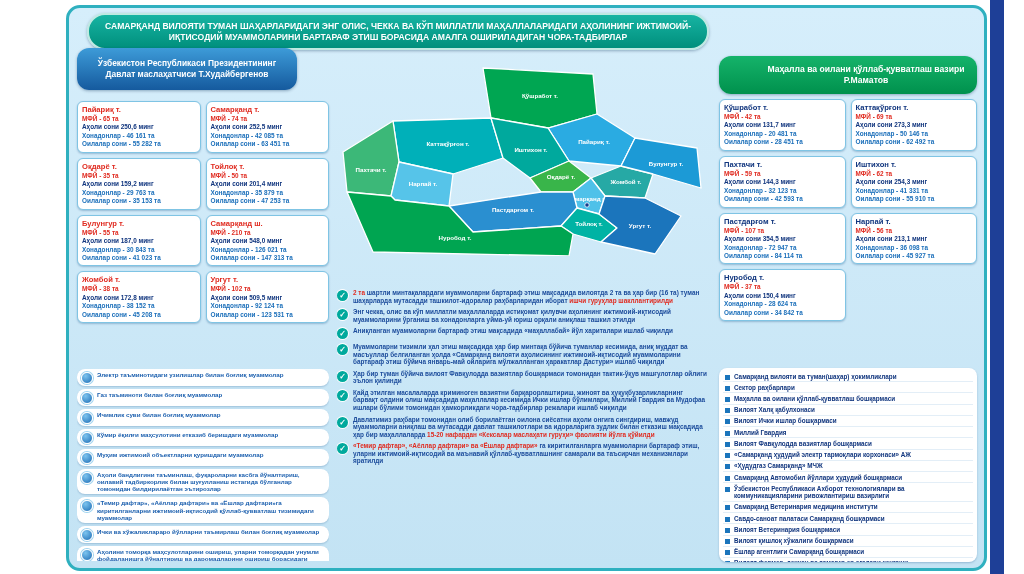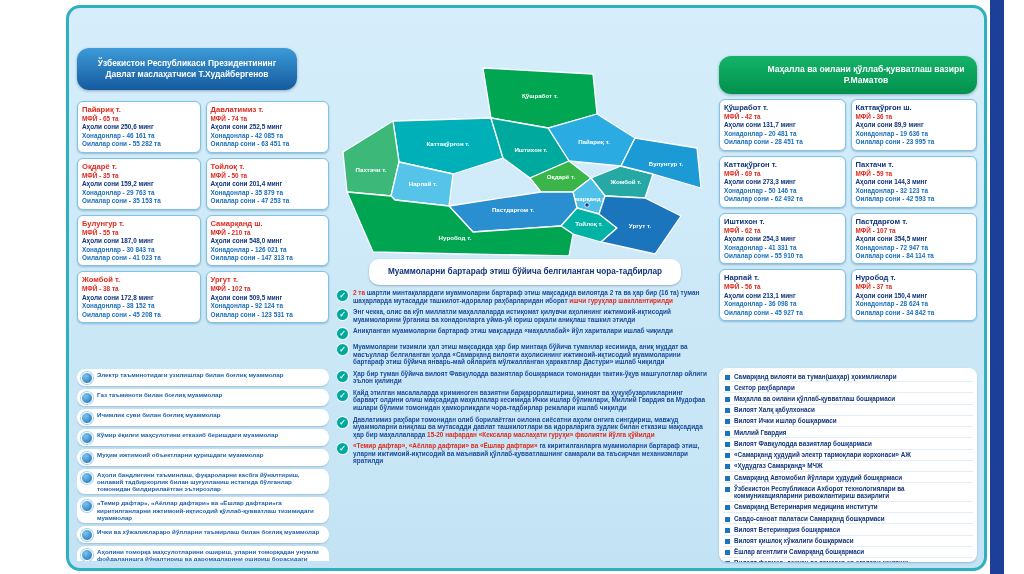--- a/index.html
+++ b/index.html
@@ -93,34 +93,35 @@
   .org{display:flex;gap:4px;align-items:flex-start;padding:1.5px 2px;border-bottom:1px solid #e3eef7;}
   .org-bullet{min-width:5px;width:5px;height:5px;background:#1b75bc;margin-top:2px;}
   .org-text{font-size:6.3px;line-height:1.15;color:#10357e;font-weight:bold;}
 </style>
 </head>
 <body>
 
 <div class="slide">
   <div class="panel">
 
+    <div class="hdr banner">САМАРҚАНД ВИЛОЯТИ ТУМАН ШАҲАРЛАРИДАГИ ЭНГ ОЛИС, ЧЕККА ВА КЎП МИЛЛАТЛИ МАҲАЛЛАЛАРИДАГИ АҲОЛИНИНГ ИЖТИМОИЙ-ИҚТИСОДИЙ МУАММОЛАРИНИ БАРТАРАФ ЭТИШ БОРАСИДА АМАЛГА ОШИРИЛАДИГАН ЧОРА-ТАДБИРЛАР</div>
 
     <div class="hdr left-hdr">Ўзбекистон Республикаси Президентининг Давлат маслаҳатчиси Т.Худайбергенов</div>
     <div class="hdr right-hdr">Маҳалла ва оилани қўллаб-қувватлаш вазири Р.Маматов</div>
 
     <div class="cards left-cards" id="left-cards">
         <div class="card">
           <div class="c-title red">Пайариқ т.</div>
           <div class="c-line red">МФЙ - 65 та</div>
           <div class="c-line navy">Аҳоли сони 250,6 минг</div>
           <div class="c-line blue">Хонадонлар - 46 161 та</div>
           <div class="c-line blue">Оилалар сони - 55 282 та</div>
         </div>
         <div class="card">
-          <div class="c-title red">Давлатимиз т.</div>
+          <div class="c-title red">Самарқанд т.</div>
           <div class="c-line red">МФЙ - 74 та</div>
           <div class="c-line navy">Аҳоли сони 252,5 минг</div>
           <div class="c-line blue">Хонадонлар - 42 085 та</div>
           <div class="c-line blue">Оилалар сони - 63 451 та</div>
         </div>
         <div class="card">
           <div class="c-title red">Оқдарё т.</div>
           <div class="c-line red">МФЙ - 35 та</div>
           <div class="c-line navy">Аҳоли сони 159,2 минг</div>
           <div class="c-line blue">Хонадонлар - 29 763 та</div>
@@ -162,27 +163,20 @@
           <div class="c-line blue">Оилалар сони - 123 531 та</div>
         </div>
       </div>
     <div class="cards right-cards" id="right-cards">
         <div class="card">
           <div class="c-title navy">Қўшработ т.</div>
           <div class="c-line red">МФЙ - 42 та</div>
           <div class="c-line navy">Аҳоли сони 131,7 минг</div>
           <div class="c-line blue">Хонадонлар - 20 481 та</div>
           <div class="c-line blue">Оилалар сони - 28 451 та</div>
-        </div>
-        <div class="card">
-          <div class="c-title navy">Каттақўрғон ш.</div>
-          <div class="c-line red">МФЙ - 36 та</div>
-          <div class="c-line navy">Аҳоли сони 89,9 минг</div>
-          <div class="c-line blue">Хонадонлар - 19 636 та</div>
-          <div class="c-line blue">Оилалар сони - 23 995 та</div>
         </div>
         <div class="card">
           <div class="c-title navy">Каттақўрғон т.</div>
           <div class="c-line red">МФЙ - 69 та</div>
           <div class="c-line navy">Аҳоли сони 273,3 минг</div>
           <div class="c-line blue">Хонадонлар - 50 146 та</div>
           <div class="c-line blue">Оилалар сони - 62 492 та</div>
         </div>
         <div class="card">
           <div class="c-title navy">Пахтачи т.</div>
@@ -285,21 +279,20 @@
         <div class="problem">
           <span class="p-icon"></span>
           <span class="p-text">Ички ва хўжаликлараро йўлларни таъмирлаш билан боғлиқ муаммолар</span>
         </div>
         <div class="problem">
           <span class="p-icon"></span>
           <span class="p-text">Аҳолини томорқа маҳсулотларини ошириш, уларни томорқадан унумли фойдаланишга йўналтириш ва даромадларини ошириш борасидаги муаммолар</span>
         </div>
       </div>
 
-    <div class="measures-hdr">Муаммоларни бартараф этиш бўйича белгиланган чора-тадбирлар</div>
     <div class="measures-list" id="measures-list">
         <div class="measure">
           <span class="check">✓</span>
           <span class="m-text"><b class="m-lead">2 та </b>шартли минтақалардаги муаммоларни бартараф этиш мақсадида вилоятда 2 та ва ҳар бир (16 та) туман шаҳарларда мутасадди ташкилот-идоралар раҳбарларидан иборат <b class="m-lead">ишчи гуруҳлар шакллантирилди</b></span>
         </div>
         <div class="measure">
           <span class="check">✓</span>
           <span class="m-text">Энг чекка, олис ва кўп миллатли маҳаллаларда истиқомат қилувчи аҳолининг ижтимоий-иқтисодий муаммоларини ўрганиш ва хонадонларга уйма-уй юриш орқали аниқлаш ташкил этилди</span>
         </div>
         <div class="measure">

